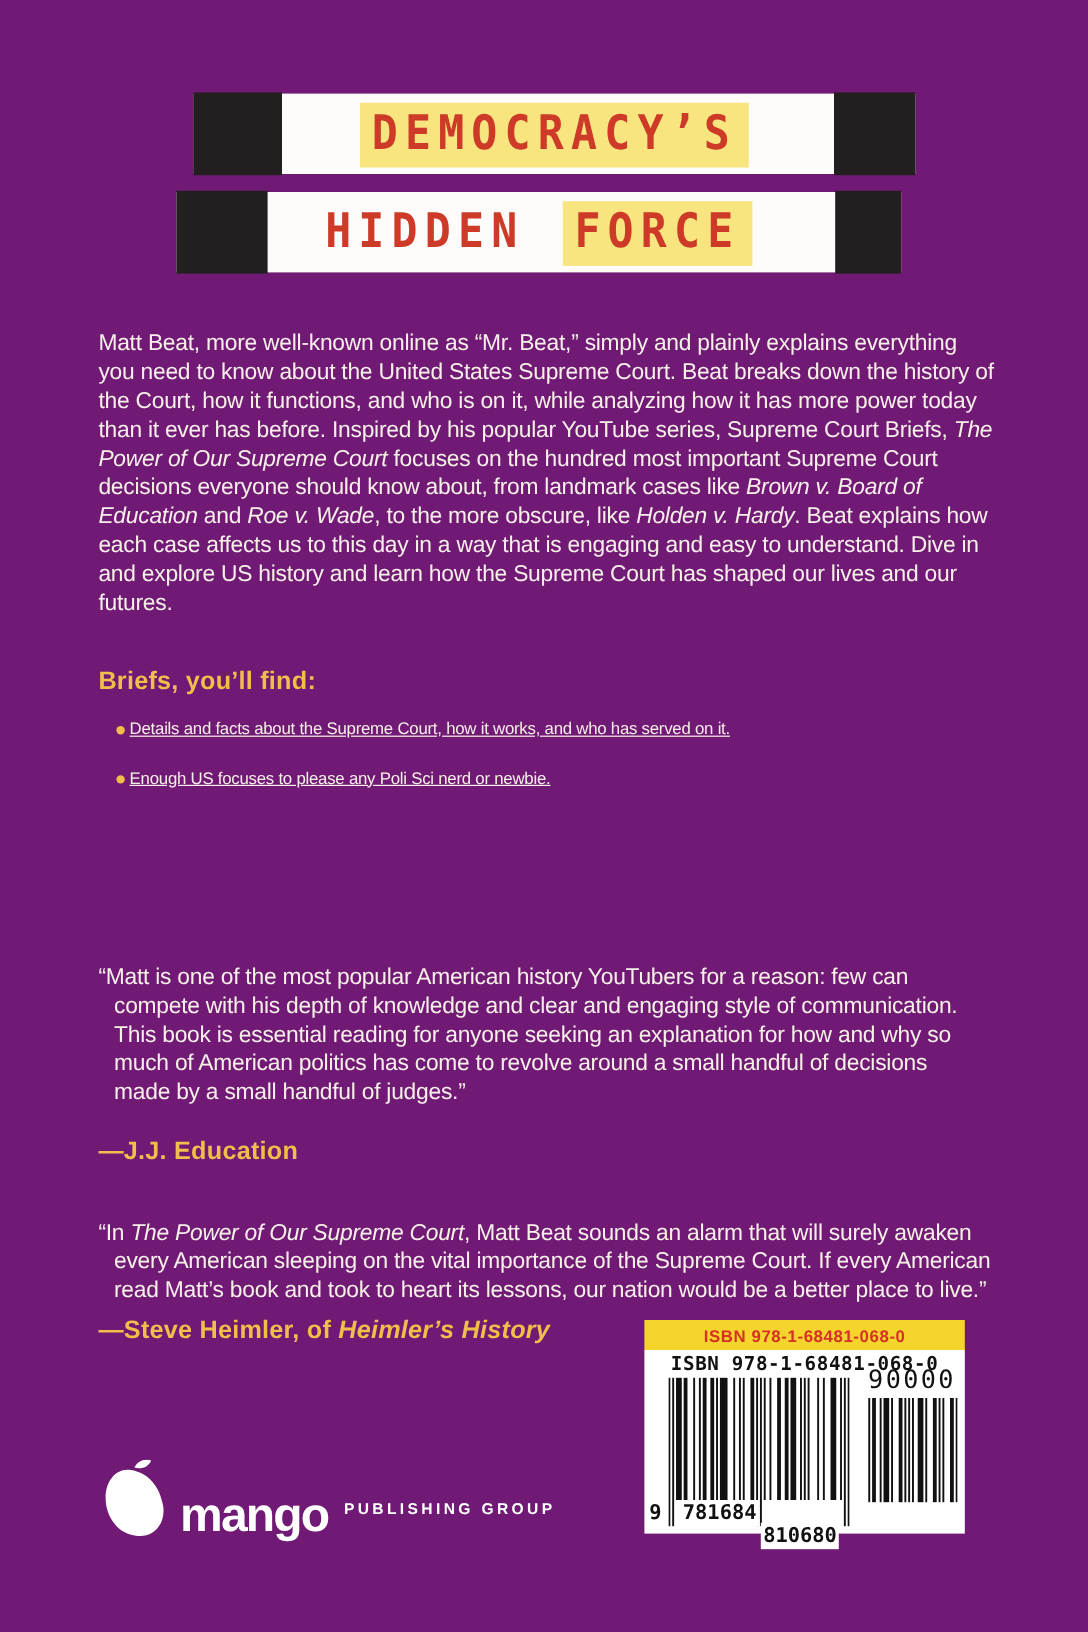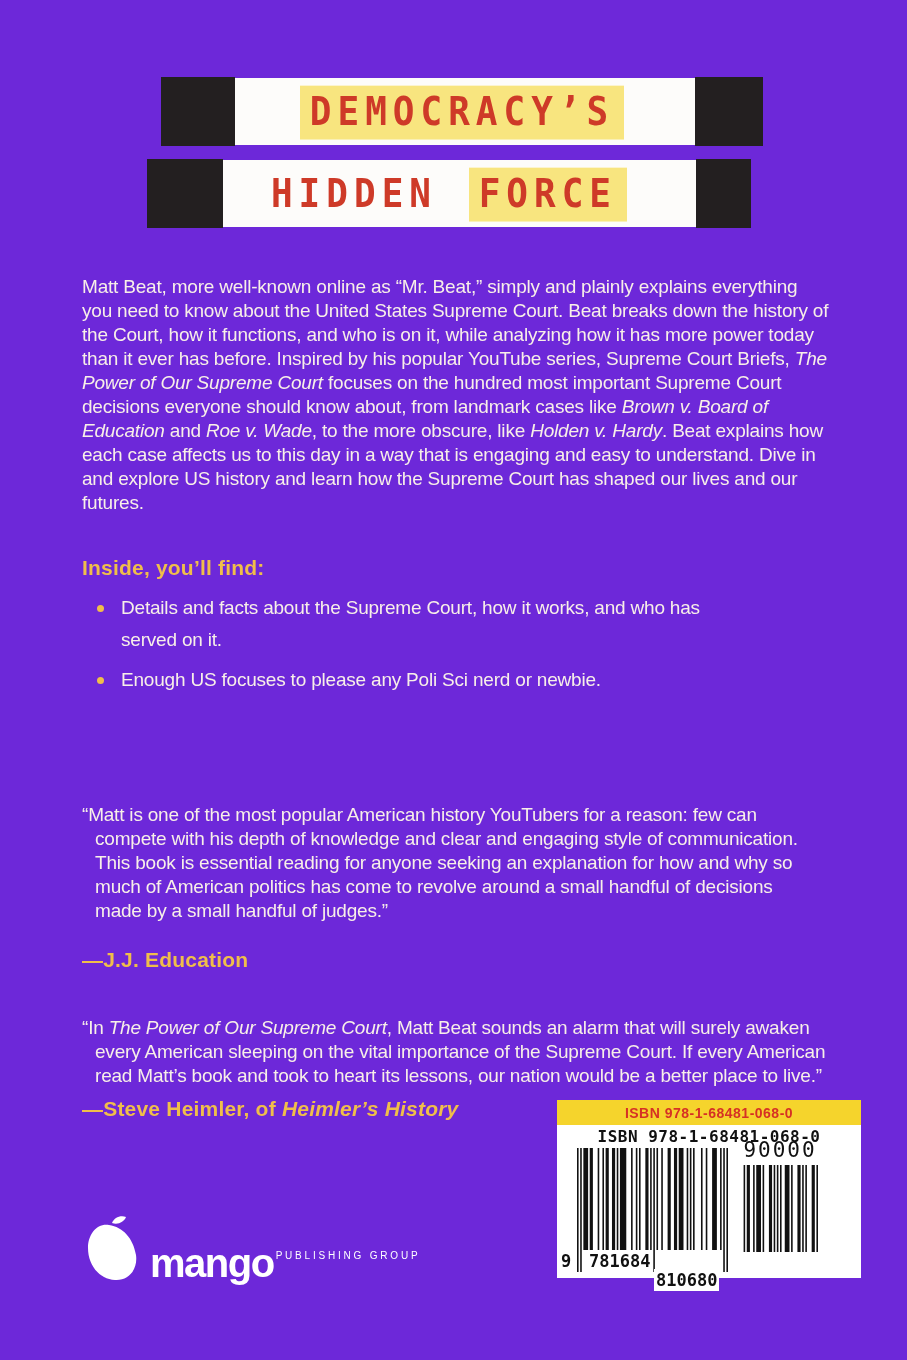--- a/index.html
+++ b/index.html
@@ -1,20 +1,20 @@
 <!DOCTYPE html>
 <html><head>
 <meta charset="utf-8">
 <style>
   html,body { margin:0; padding:0; background:#888; }
   .cover {
     position:relative;
     width:907px; height:1360px;
     margin:0 auto;
-    background:#6d28d9;
+    background:#701a75;
     font-family:"Liberation Sans", sans-serif;
     overflow:hidden;
   }
 
   
   .strip {
     position:absolute;
     background:#FDFCFA;
     height:67px;
     display:flex; align-items:center; justify-content:center;
@@ -67,30 +67,31 @@
   
   .bullets { position:absolute; left:97px; top:592px; width:650px; }
   .bullet { display:flex; margin-bottom:9px; }
   .dot {
     flex:0 0 auto;
     width:7px; height:7px; border-radius:50%;
     background:#F0BE4A;
     margin:13px 0 0 0;
   }
   .bullet-text {
-    margin-left:17px;
+    margin-left:4px;
     max-width:600px;
     color:#F8EFE8;
-    font-size:19px;
+    font-size:14px;
     line-height:31.5px;
     letter-spacing:-0.2px;
-  }
-
-  
-  .barcode { position:absolute; left:557px; top:1100px; width:304px; }
+    text-decoration:underline;
+  }
+
+  
+  .barcode { position:absolute; left:537px; top:1100px; width:267px; }
   .bc-yellow {
     height:25px;
     background:#F5D42C;
     color:#D63125;
     font-weight:bold;
     font-size:14px;
     letter-spacing:0.5px;
     display:flex; align-items:center; justify-content:center;
   }
   .bc-white { position:relative; height:153px; background:#FFFFFF; }
@@ -124,23 +125,23 @@
 
   
   .publisher { position:absolute; left:85px; top:1216px; display:flex; align-items:flex-end; }
   .mango-fruit { width:56px; height:66px; margin-right:9px; }
   .mango-word-col { display:flex; flex-direction:row; padding-bottom:2px; }
   .mango-word {
     color:#FFFFFF; font-weight:bold;
     font-size:40px; line-height:34px; letter-spacing:-1.5px;
   }
   .mango-tagline {
-    color:#FFFFFF; font-weight:normal;
-    font-size:10px; letter-spacing:2.8px;
-    margin-top:4px; margin-left:2px;
+    color:#FFFFFF; font-weight:bold;
+    font-size:13px; letter-spacing:2.8px;
+    margin-top:4px; margin-left:13px;
     white-space:nowrap;
   }
 </style>
 </head>
 <body>
 
 <div class="cover">
 
   <div class="strip strip-1">
     <span class="cap cap-left"></span>
@@ -148,21 +149,21 @@
     <span class="strip-text"><span class="hl">DEMOCRACY’S</span></span>
   </div>
   <div class="strip strip-2">
     <span class="cap cap-left"></span>
     <span class="cap cap-right"></span>
     <span class="strip-text"><span class="plain-word">HIDDEN</span> <span class="hl">FORCE</span></span>
   </div>
 
   <p class="copy desc"><span>Matt Beat, more well-known online as “Mr. Beat,” simply and plainly explains everything you need to know about the United States Supreme Court. Beat breaks down the history of the Court, how it functions, and who is on it, while analyzing how it has more power today than it ever has before. Inspired by his popular YouTube series, Supreme Court Briefs, </span><i>The Power of Our Supreme Court</i><span> focuses on the hundred most important Supreme Court decisions everyone should know about, from landmark cases like </span><i>Brown v. Board of Education</i><span> and </span><i>Roe v. Wade</i><span>, to the more obscure, like </span><i>Holden v. Hardy</i><span>. Beat explains how each case affects us to this day in a way that is engaging and easy to understand. Dive in and explore US history and learn how the Supreme Court has shaped our lives and our futures.</span></p>
 
-  <div class="yellow-head inside-heading">Inside, you’ll find:</div>
+  <div class="yellow-head inside-heading">Briefs, you’ll find:</div>
 
   <div class="bullets">
     <div class="bullet">
       <span class="dot"></span>
       <span class="bullet-text">Details and facts about the Supreme Court, how it works, and who has served on it.</span>
     </div>
     <div class="bullet">
       <span class="dot"></span>
       <span class="bullet-text">Enough US focuses to please any Poli Sci nerd or newbie.</span>
     </div>

